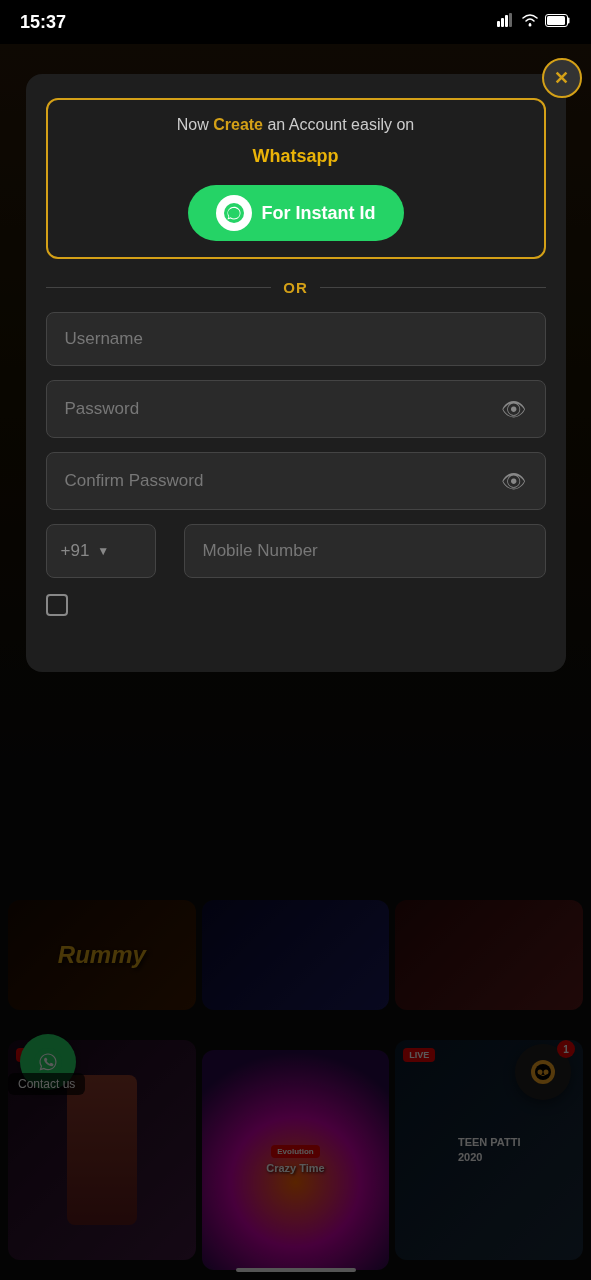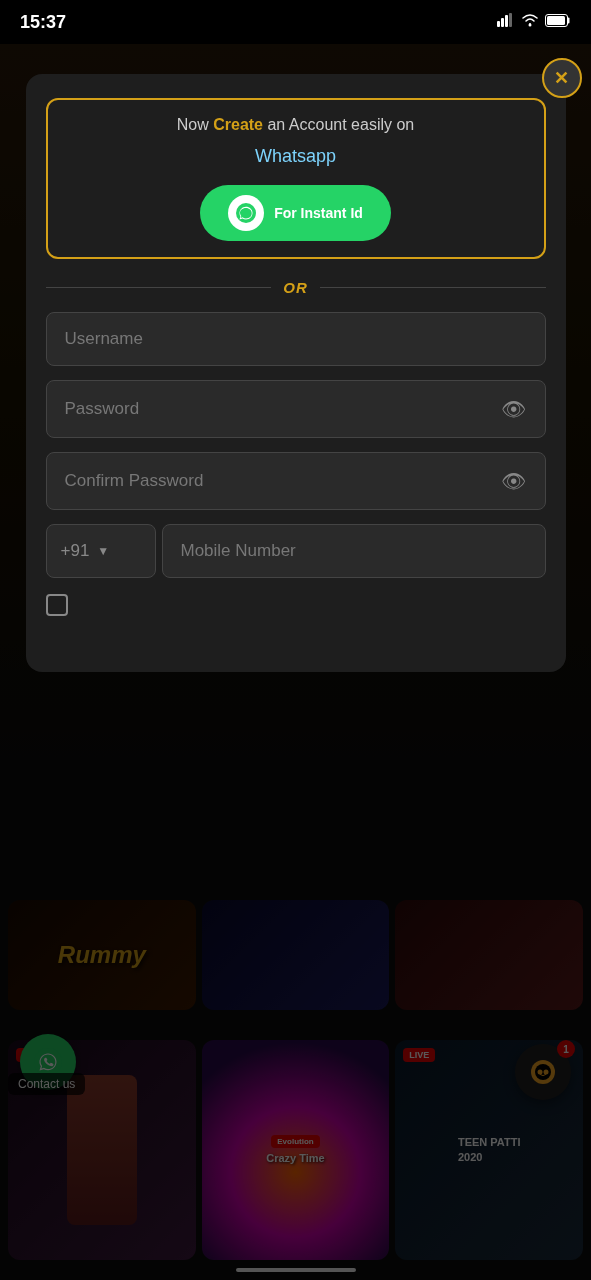--- a/index.html
+++ b/index.html
@@ -124,20 +124,21 @@
       width: 70px;
       height: 150px;
       background: linear-gradient(180deg, #8a3a2a 0%, #5a1a1a 100%);
       border-radius: 8px;
       display: flex;
       align-items: flex-end;
       justify-content: center;
     }
     .game-card-2 {
       background: linear-gradient(135deg, #2a0a4a, #1a0a2e);
+      margin-top: 10px;
     }
     .crazy-time-bg {
       width: 100%;
       height: 100%;
       background: radial-gradient(circle at 50% 60%, #ff6600 0%, #cc00aa 40%, #2a0a4a 80%);
       display: flex;
       align-items: center;
       justify-content: center;
       flex-direction: column;
       gap: 4px;
@@ -280,54 +281,53 @@
     .whatsapp-card-text {
       color: #ccc;
       font-size: 16px;
       margin-bottom: 12px;
     }
     .whatsapp-card-text span {
       color: #d4a017;
       font-weight: 700;
     }
     .whatsapp-name {
-      color: #7dd3fc;
-      font-weight: 400;
+      color: #eab308;
+      font-weight: 700;
       font-size: 18px;
     }
     .whatsapp-btn {
       display: inline-flex;
       align-items: center;
       gap: 10px;
       background: #25d366;
       color: #fff;
       border-radius: 30px;
       padding: 10px 28px;
-      font-size: 14px;
+      font-size: 18px;
       font-weight: 700;
       cursor: pointer;
       border: none;
     }
     .whatsapp-btn-icon {
       width: 36px;
       height: 36px;
       background: #fff;
       border-radius: 50%;
       display: flex;
       align-items: center;
       justify-content: center;
     }
 
     
     .or-divider {
       display: flex;
       align-items: center;
       gap: 12px;
       margin: 16px 0;
-      font-style: italic;
     }
     .or-line {
       flex: 1;
       height: 1px;
       background: #444;
     }
     .or-text {
       color: #d4a017;
       font-size: 15px;
       font-weight: 600;
@@ -375,21 +375,21 @@
     .eye-icon {
       color: #888;
       font-size: 20px;
       cursor: pointer;
       flex-shrink: 0;
     }
 
     
     .mobile-row {
       display: flex;
-      gap: 6px;
+      gap: 28px;
       margin-bottom: 14px;
     }
     .country-select {
       background: #2a2a2a;
       border: 1.5px solid #444;
       border-radius: 8px;
       padding: 16px 14px;
       color: #888;
       font-size: 17px;
       display: flex;

